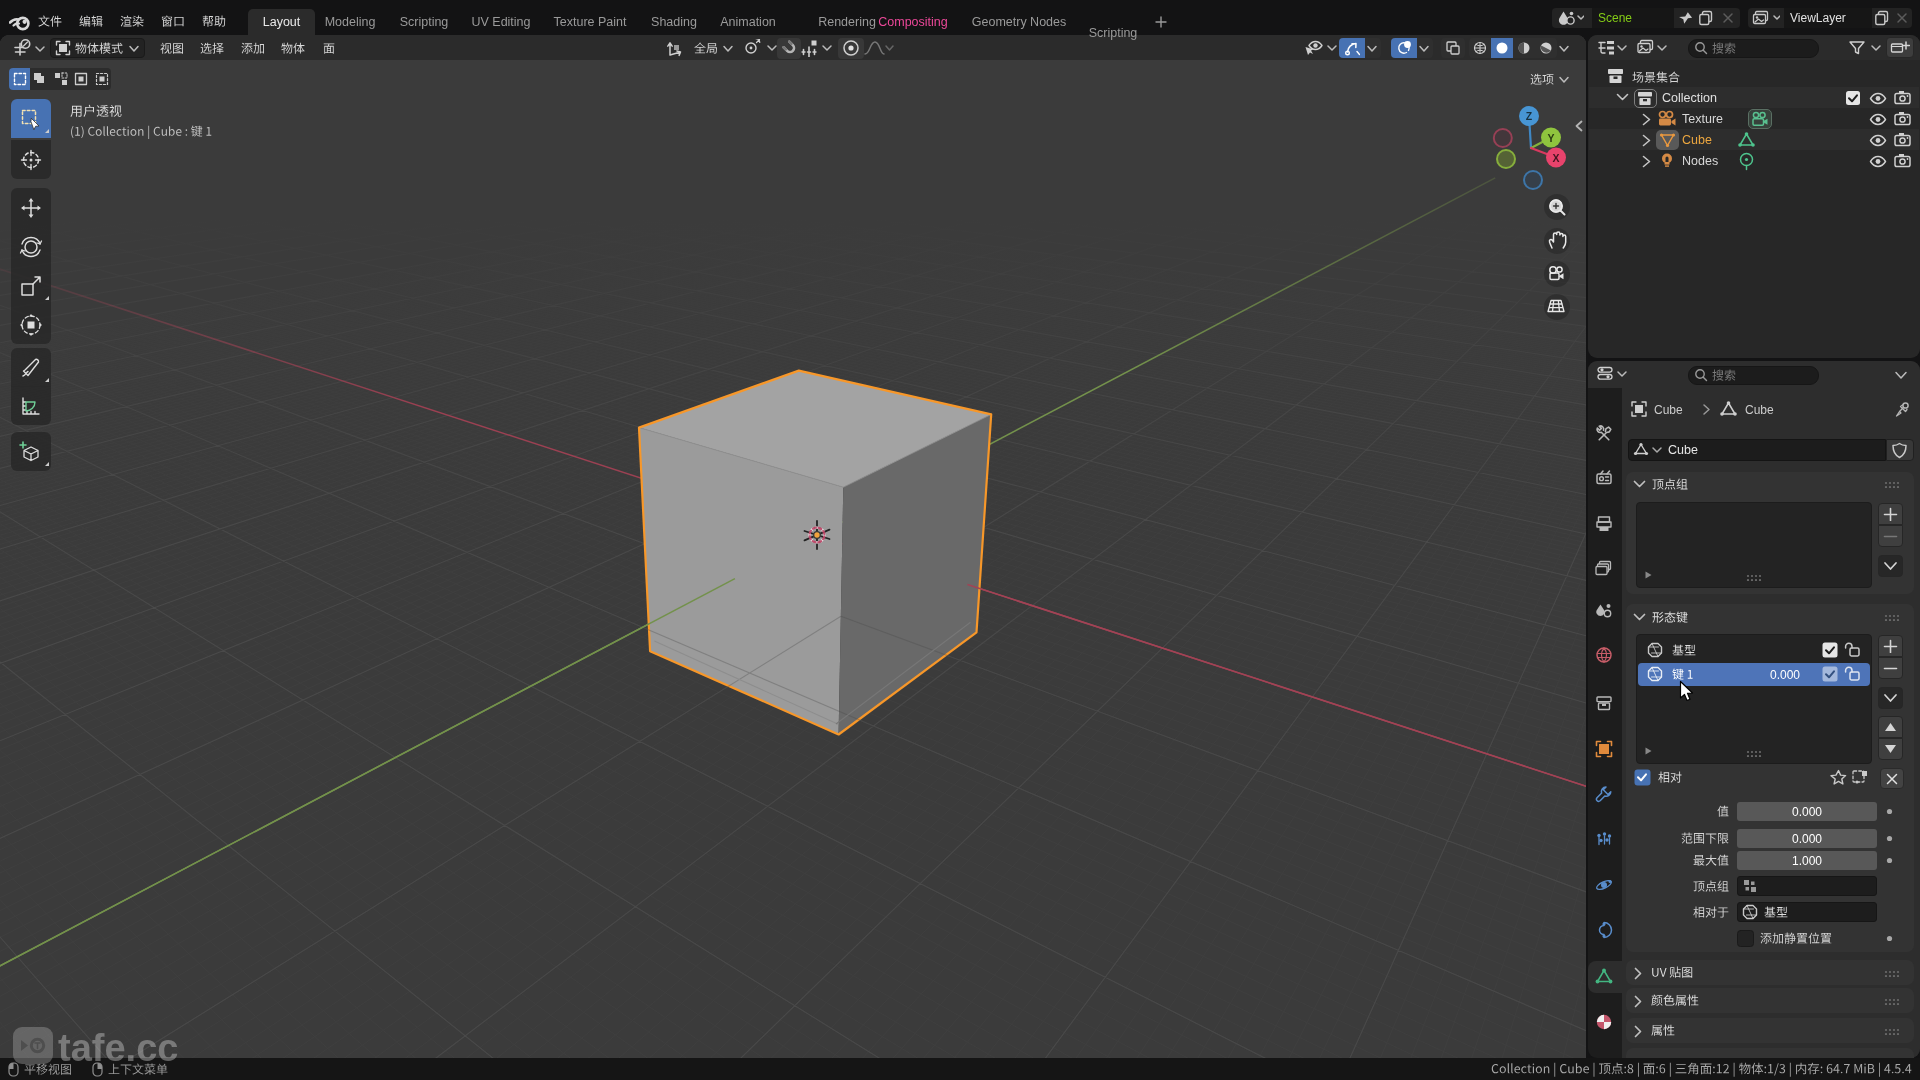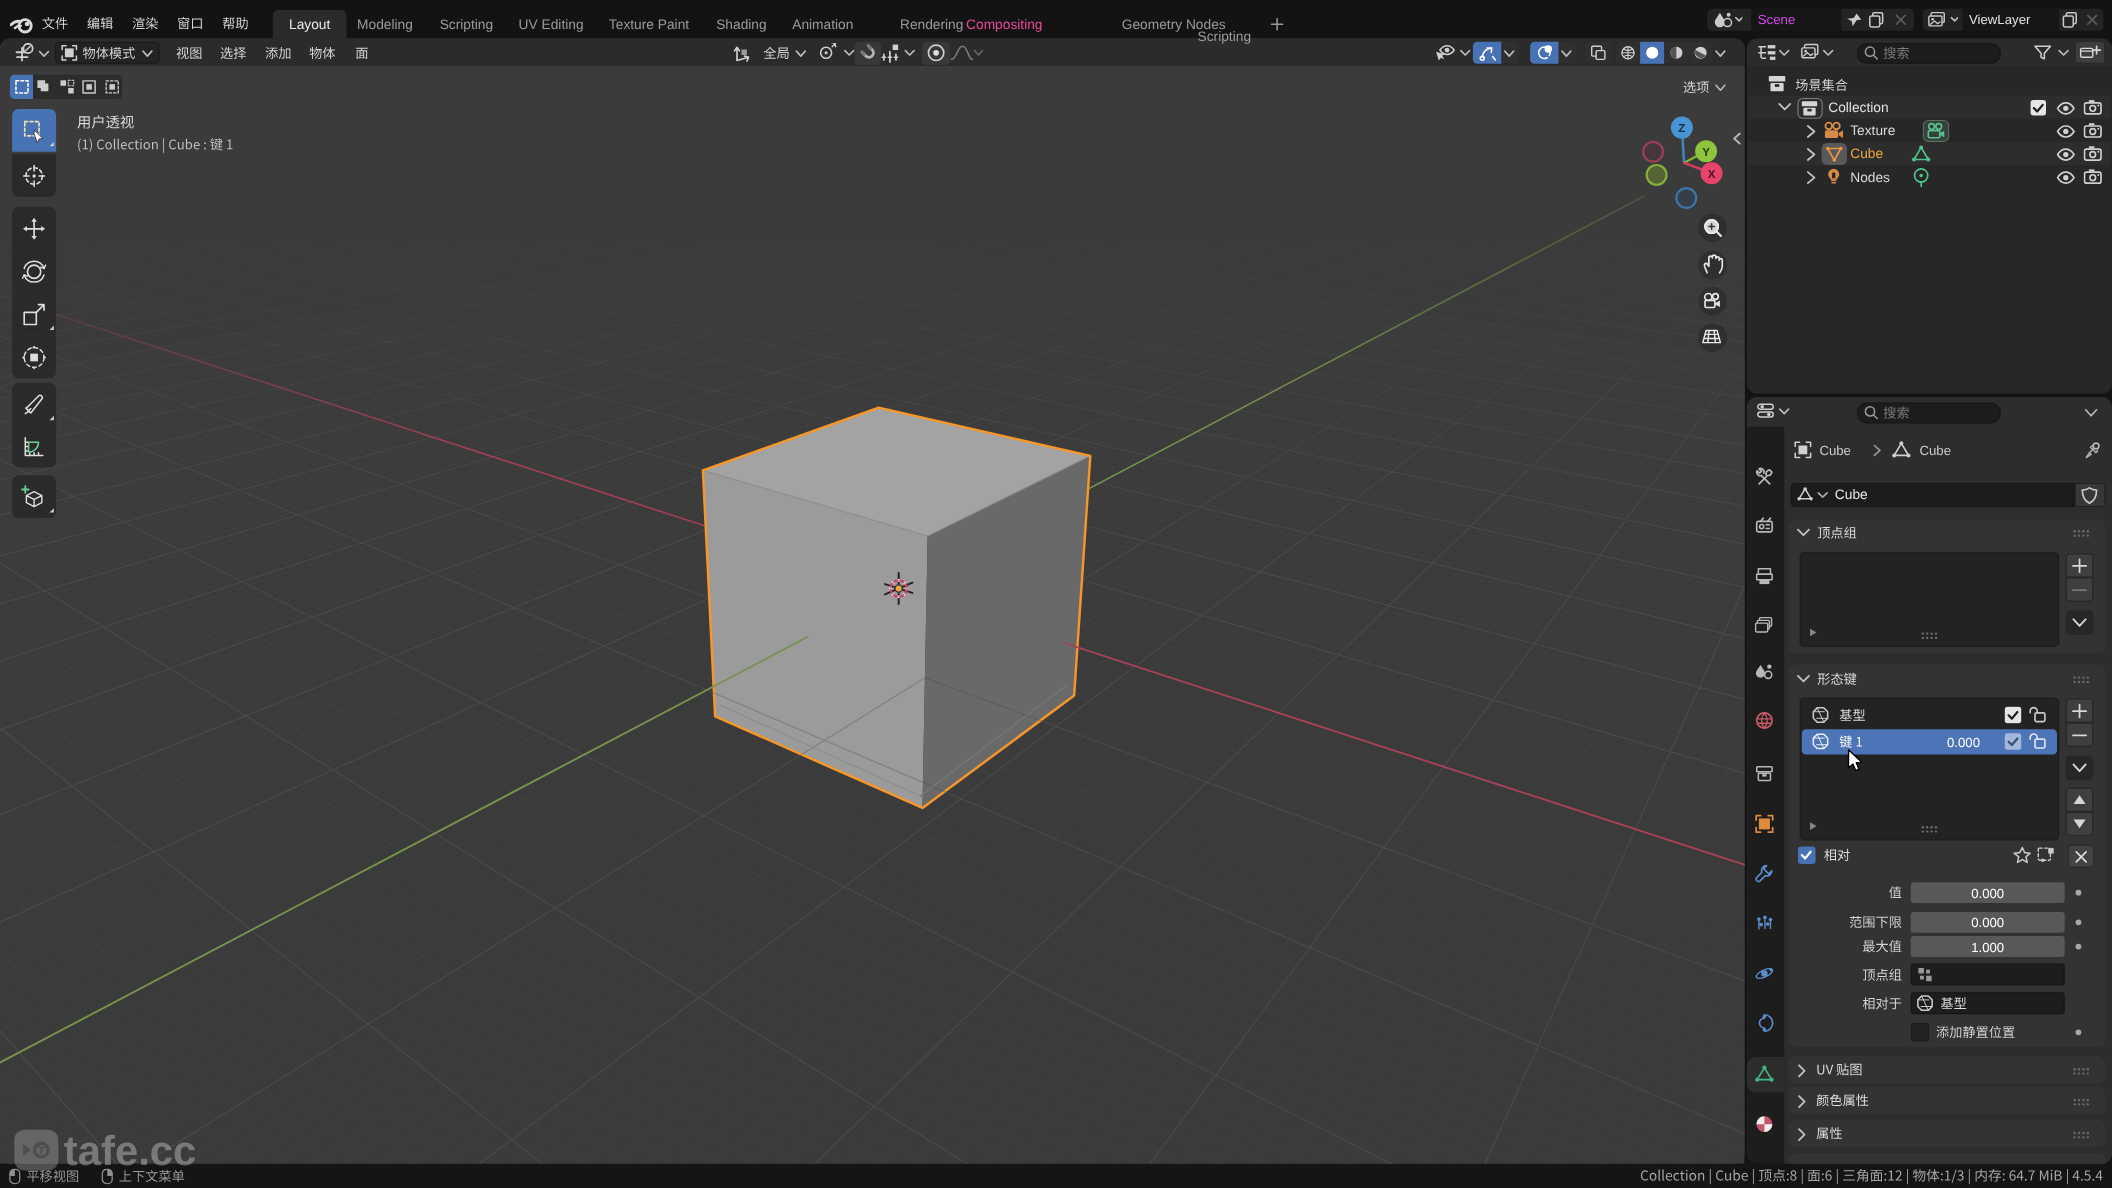--- a/index.html
+++ b/index.html
@@ -85,34 +85,34 @@
 <div style="position:absolute;left:248px;top:9px;width:67px;height:26px;background:#2b2b2b;border-radius:5px 5px 0 0;"></div>
 <span style="position:absolute;left:281.5px;transform:translate(-50%,-50%);top:21.5px;font-size:12.5px;color:#eaeaea;font-weight:400;white-space:pre;">Layout</span>
 <span style="position:absolute;left:350px;transform:translate(-50%,-50%);top:21.5px;font-size:12.5px;color:#9a9a9a;font-weight:400;white-space:pre;">Modeling</span>
 <span style="position:absolute;left:424px;transform:translate(-50%,-50%);top:21.5px;font-size:12.5px;color:#9a9a9a;font-weight:400;white-space:pre;">Scripting</span>
 <span style="position:absolute;left:501px;transform:translate(-50%,-50%);top:21.5px;font-size:12.5px;color:#9a9a9a;font-weight:400;white-space:pre;">UV Editing</span>
 <span style="position:absolute;left:590px;transform:translate(-50%,-50%);top:21.5px;font-size:12.5px;color:#9a9a9a;font-weight:400;white-space:pre;">Texture Paint</span>
 <span style="position:absolute;left:674px;transform:translate(-50%,-50%);top:21.5px;font-size:12.5px;color:#9a9a9a;font-weight:400;white-space:pre;">Shading</span>
 <span style="position:absolute;left:748px;transform:translate(-50%,-50%);top:21.5px;font-size:12.5px;color:#9a9a9a;font-weight:400;white-space:pre;">Animation</span>
 <span style="position:absolute;left:827px;transform:translate(-50%,-50%);top:21.5px;font-size:12.5px;color:#9a9a9a;font-weight:400;white-space:pre;margin-left:20px;">Rendering</span>
 <span style="position:absolute;left:913px;transform:translate(-50%,-50%);top:21.5px;font-size:12.5px;color:#ec4899;font-weight:400;white-space:pre;">Compositing</span>
-<span style="position:absolute;left:1019px;transform:translate(-50%,-50%);top:21.5px;font-size:12.5px;color:#9a9a9a;font-weight:400;white-space:pre;margin-left:48px;">Geometry Nodes</span>
+<span style="position:absolute;left:1019px;transform:translate(-50%,-50%);top:21.5px;font-size:12.5px;color:#9a9a9a;font-weight:400;white-space:pre;">Geometry Nodes</span>
 <span style="position:absolute;left:1113px;transform:translate(-50%,-50%);top:33px;font-size:12.5px;color:#9a9a9a;font-weight:400;white-space:pre;">Scripting</span>
 <svg style="position:absolute;left:1154px;top:15px" width="14" height="14" viewBox="0 0 14 14" fill="none" stroke-linecap="round" stroke-linejoin="round">
     <path d="M7 2v10M2 7h10" stroke="#9a9a9a" stroke-width="1.4"></path>
   </svg>
 <div style="position:absolute;left:1552px;top:8px;width:188px;height:20px;background:#232323;border-radius:4px;"></div>
 <div style="position:absolute;left:1592px;top:8px;width:82px;height:20px;background:#161616;"></div>
 <svg style="position:absolute;left:1558px;top:10px" width="26" height="16" viewBox="0 0 26 16" fill="none" stroke-linecap="round" stroke-linejoin="round">
     <path d="M5.5 1.5 L9.5 8 A4.6 4.6 0 1 1 1.5 8 Z" fill="#c9c9c9"></path>
     <circle cx="12.5" cy="10.5" r="3.6" fill="#232323" stroke="#c9c9c9" stroke-width="1.4"></circle>
     <circle cx="13.5" cy="3.5" r="1.8" fill="#c9c9c9"></circle>
     <path d="M20 6 l3 3 3-3" stroke="#bbb" stroke-width="1.5" fill="none"></path>
   </svg>
-<span style="position:absolute;left:1598px;transform:translate(0,-50%);top:18px;font-size:12px;color:#d946ef;font-weight:400;white-space:pre;">Scene</span>
+<span style="position:absolute;left:1598px;transform:translate(0,-50%);top:18px;font-size:12px;color:#84cc16;font-weight:400;white-space:pre;">Scene</span>
 <svg style="position:absolute;left:1678px;top:10px" width="16" height="16" viewBox="0 0 16 16" fill="none" stroke-linecap="round" stroke-linejoin="round">
     <path d="M9 2 l5 5 -4 1 -3 6 -1.5-4.5 L1 8 l6-1.5 Z" fill="#c9c9c9" transform="rotate(8 8 8)"></path>
   </svg>
 <svg style="position:absolute;left:1698px;top:10px" width="16" height="16" viewBox="0 0 16 16" fill="none" stroke-linecap="round" stroke-linejoin="round">
     <rect x="4.5" y="1.5" width="9" height="10" rx="1.5" stroke="#c9c9c9" stroke-width="1.4"></rect>
     <rect x="1.8" y="4.5" width="9" height="10" rx="1.5" fill="#232323" stroke="#c9c9c9" stroke-width="1.4"></rect>
   </svg>
 <svg style="position:absolute;left:1722px;top:12px" width="12" height="12" viewBox="0 0 12 12" fill="none" stroke-linecap="round" stroke-linejoin="round">
     <path d="M2 2 l8 8 M10 2 l-8 8" stroke="#5c5c5c" stroke-width="1.5"></path>
   </svg>

